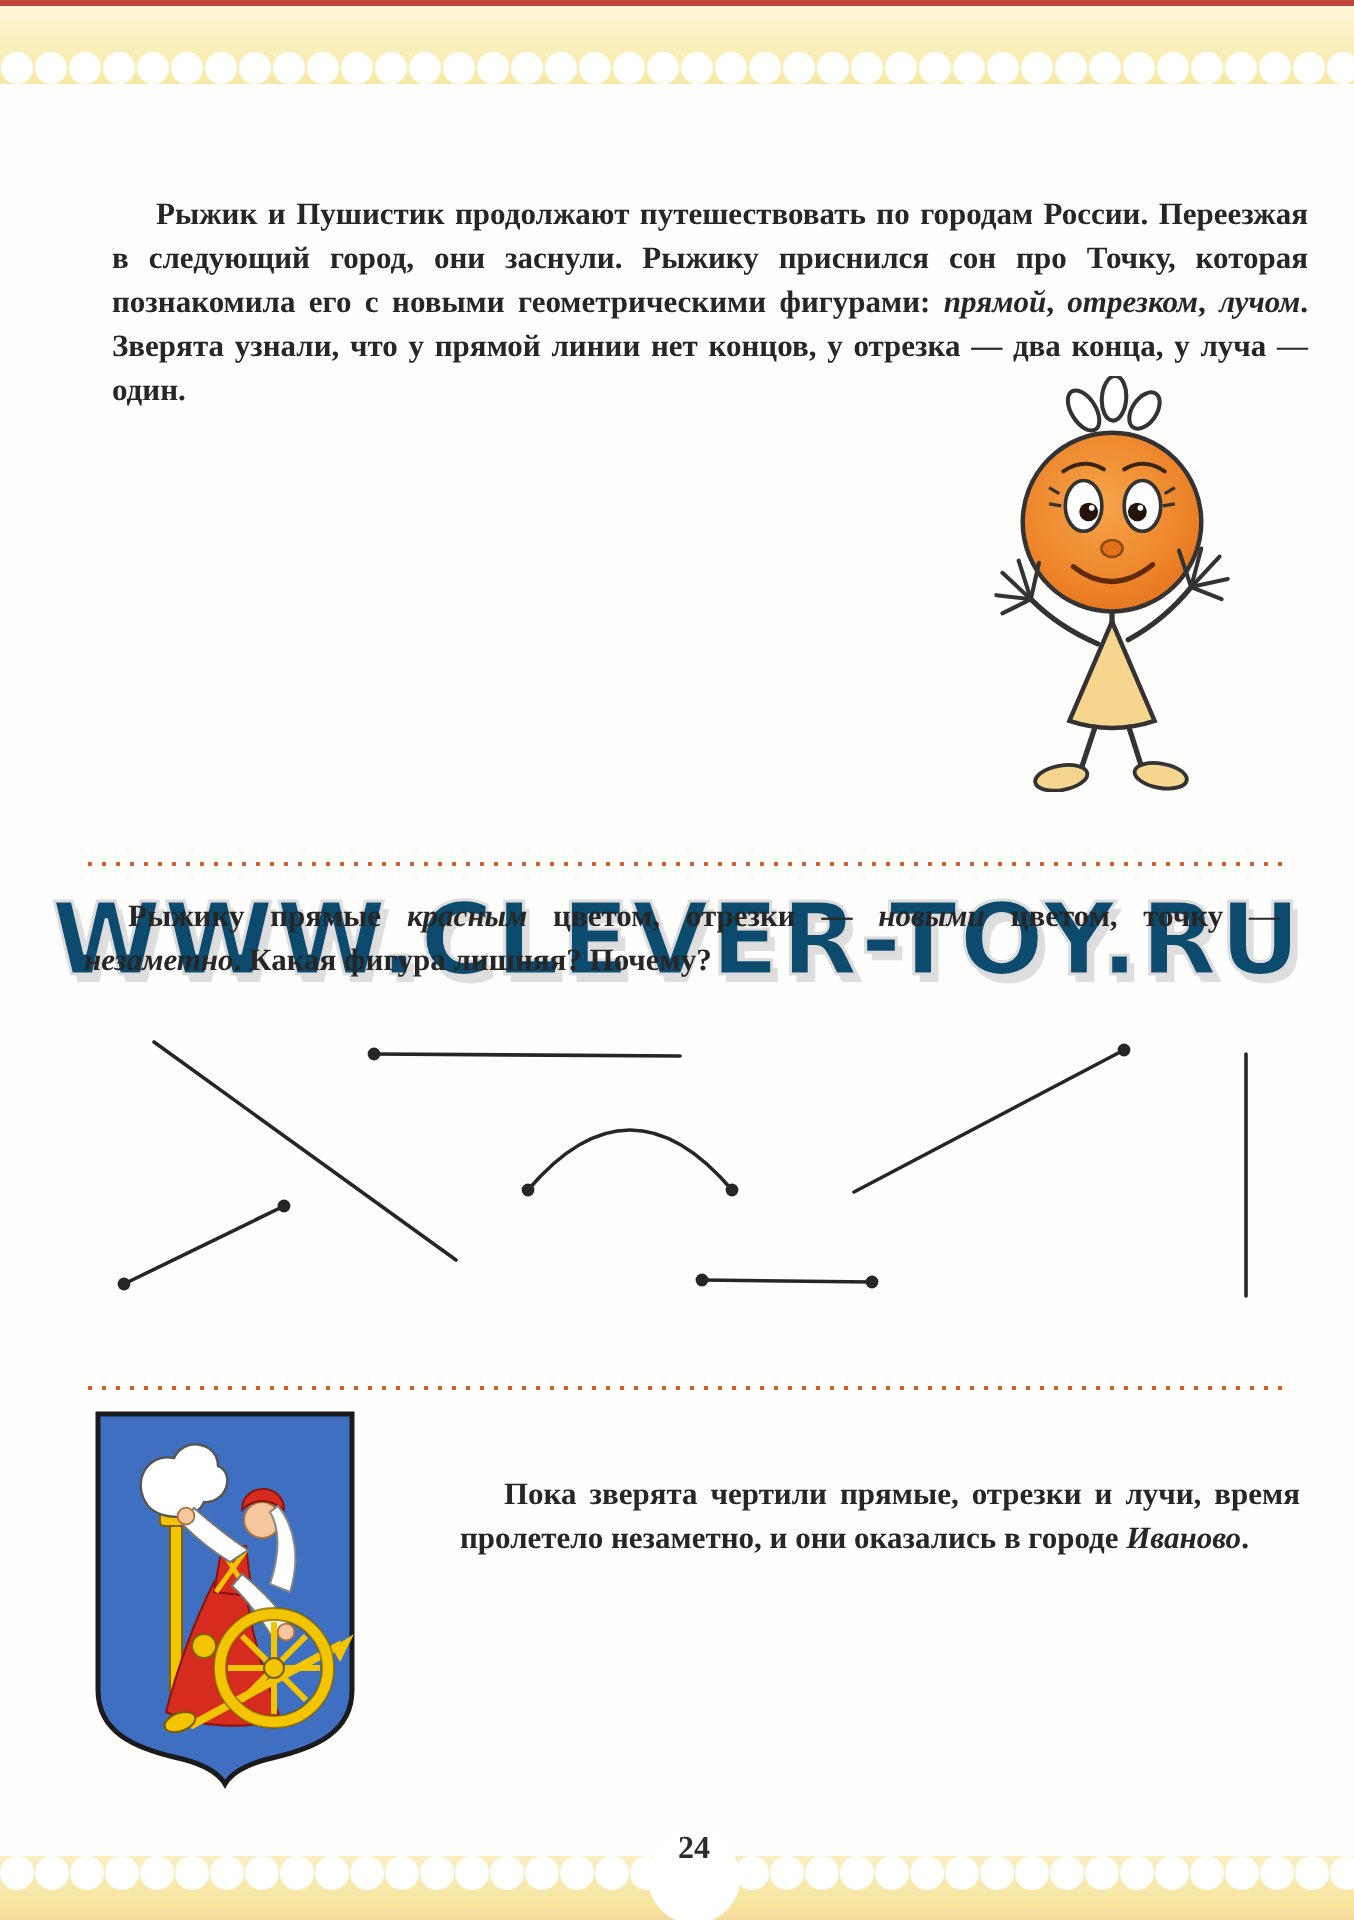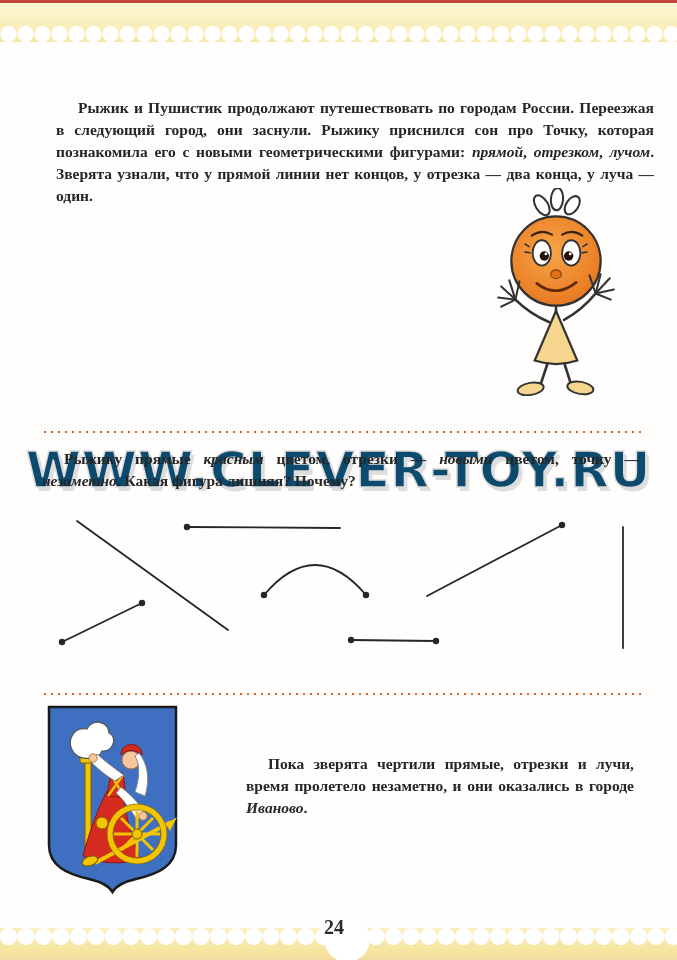--- a/index.html
+++ b/index.html
@@ -15,36 +15,36 @@
   .band-top .scallops{position:absolute;left:0;right:0;top:26px;height:16px;
     background-image:radial-gradient(circle 8px at 8.5px 8px,#ffffff 7.6px,rgba(255,255,255,0) 8.4px);
     background-size:17px 16px;background-repeat:repeat-x;}
   .band-bottom{position:absolute;left:0;right:0;top:928px;height:32px;
     background:linear-gradient(to bottom,#f9efc2 0,#f5e49c 80%,#f3d9a2 100%);}
   .band-bottom .scallops{position:absolute;left:0;right:0;top:0;height:17px;
     background-image:radial-gradient(circle 8.5px at 8.5px 8.5px,#ffffff 8.1px,rgba(255,255,255,0) 8.9px);
     background-size:17.5px 17px;background-repeat:repeat-x;}
   .page-number-circle{position:absolute;left:324px;top:916px;width:46px;height:46px;
     border-radius:50%;background:#ffffff;}
-  .page-number{position:absolute;left:324px;top:916px;width:46px;
-    font-weight:bold;font-size:20px;color:#2c2c2c;}
+  .page-number{position:absolute;left:324px;top:916px;width:46px;text-align:center;
+    font-weight:bold;font-size:16px;color:#2c2c2c;}
   
   .lesson-title{position:absolute;top:48px;left:0;width:677px;text-align:center;
     font-weight:bold;font-size:19.5px;letter-spacing:.3px;z-index:2;}
   .c-red{color:#cb3b2c;} .c-orange{color:#df722d;}
   
   .para{position:absolute;font-weight:bold;font-size:15.5px;line-height:22px;
     text-align:justify;z-index:2;}
   .para .ind{display:inline-block;width:22px;}
   .it{font-style:italic;}
   .intro{top:80px;left:56px;width:598px;margin-top:17px;}
   .task-ruler{top:168px;left:42px;width:598px;}
   .task-trace{top:448px;left:42px;width:598px;}
   .ivanovo-text{top:737px;left:230px;width:420px;}
-  .ivanovo-text p{margin:16px;}
+  .ivanovo-text p{margin:0;}
   
   .character-float{float:right;width:168px;height:208px;margin:20px 0 0 12px;}
   
   .divider{position:absolute;left:44px;width:600px;height:3px;
     background-image:repeating-linear-gradient(to right,#d2622a 0,#d2622a 2.2px,transparent 2.2px,transparent 7px);
     background-position:0 0;background-size:100% 2.4px;background-repeat:no-repeat;}
   .divider-1{top:431px;} .divider-2{top:693px;}
   
   .watermark{position:absolute;top:441px;left:50%;transform:translateX(-50%);
     white-space:nowrap;font-family:"DejaVu Sans",sans-serif;font-weight:bold;

